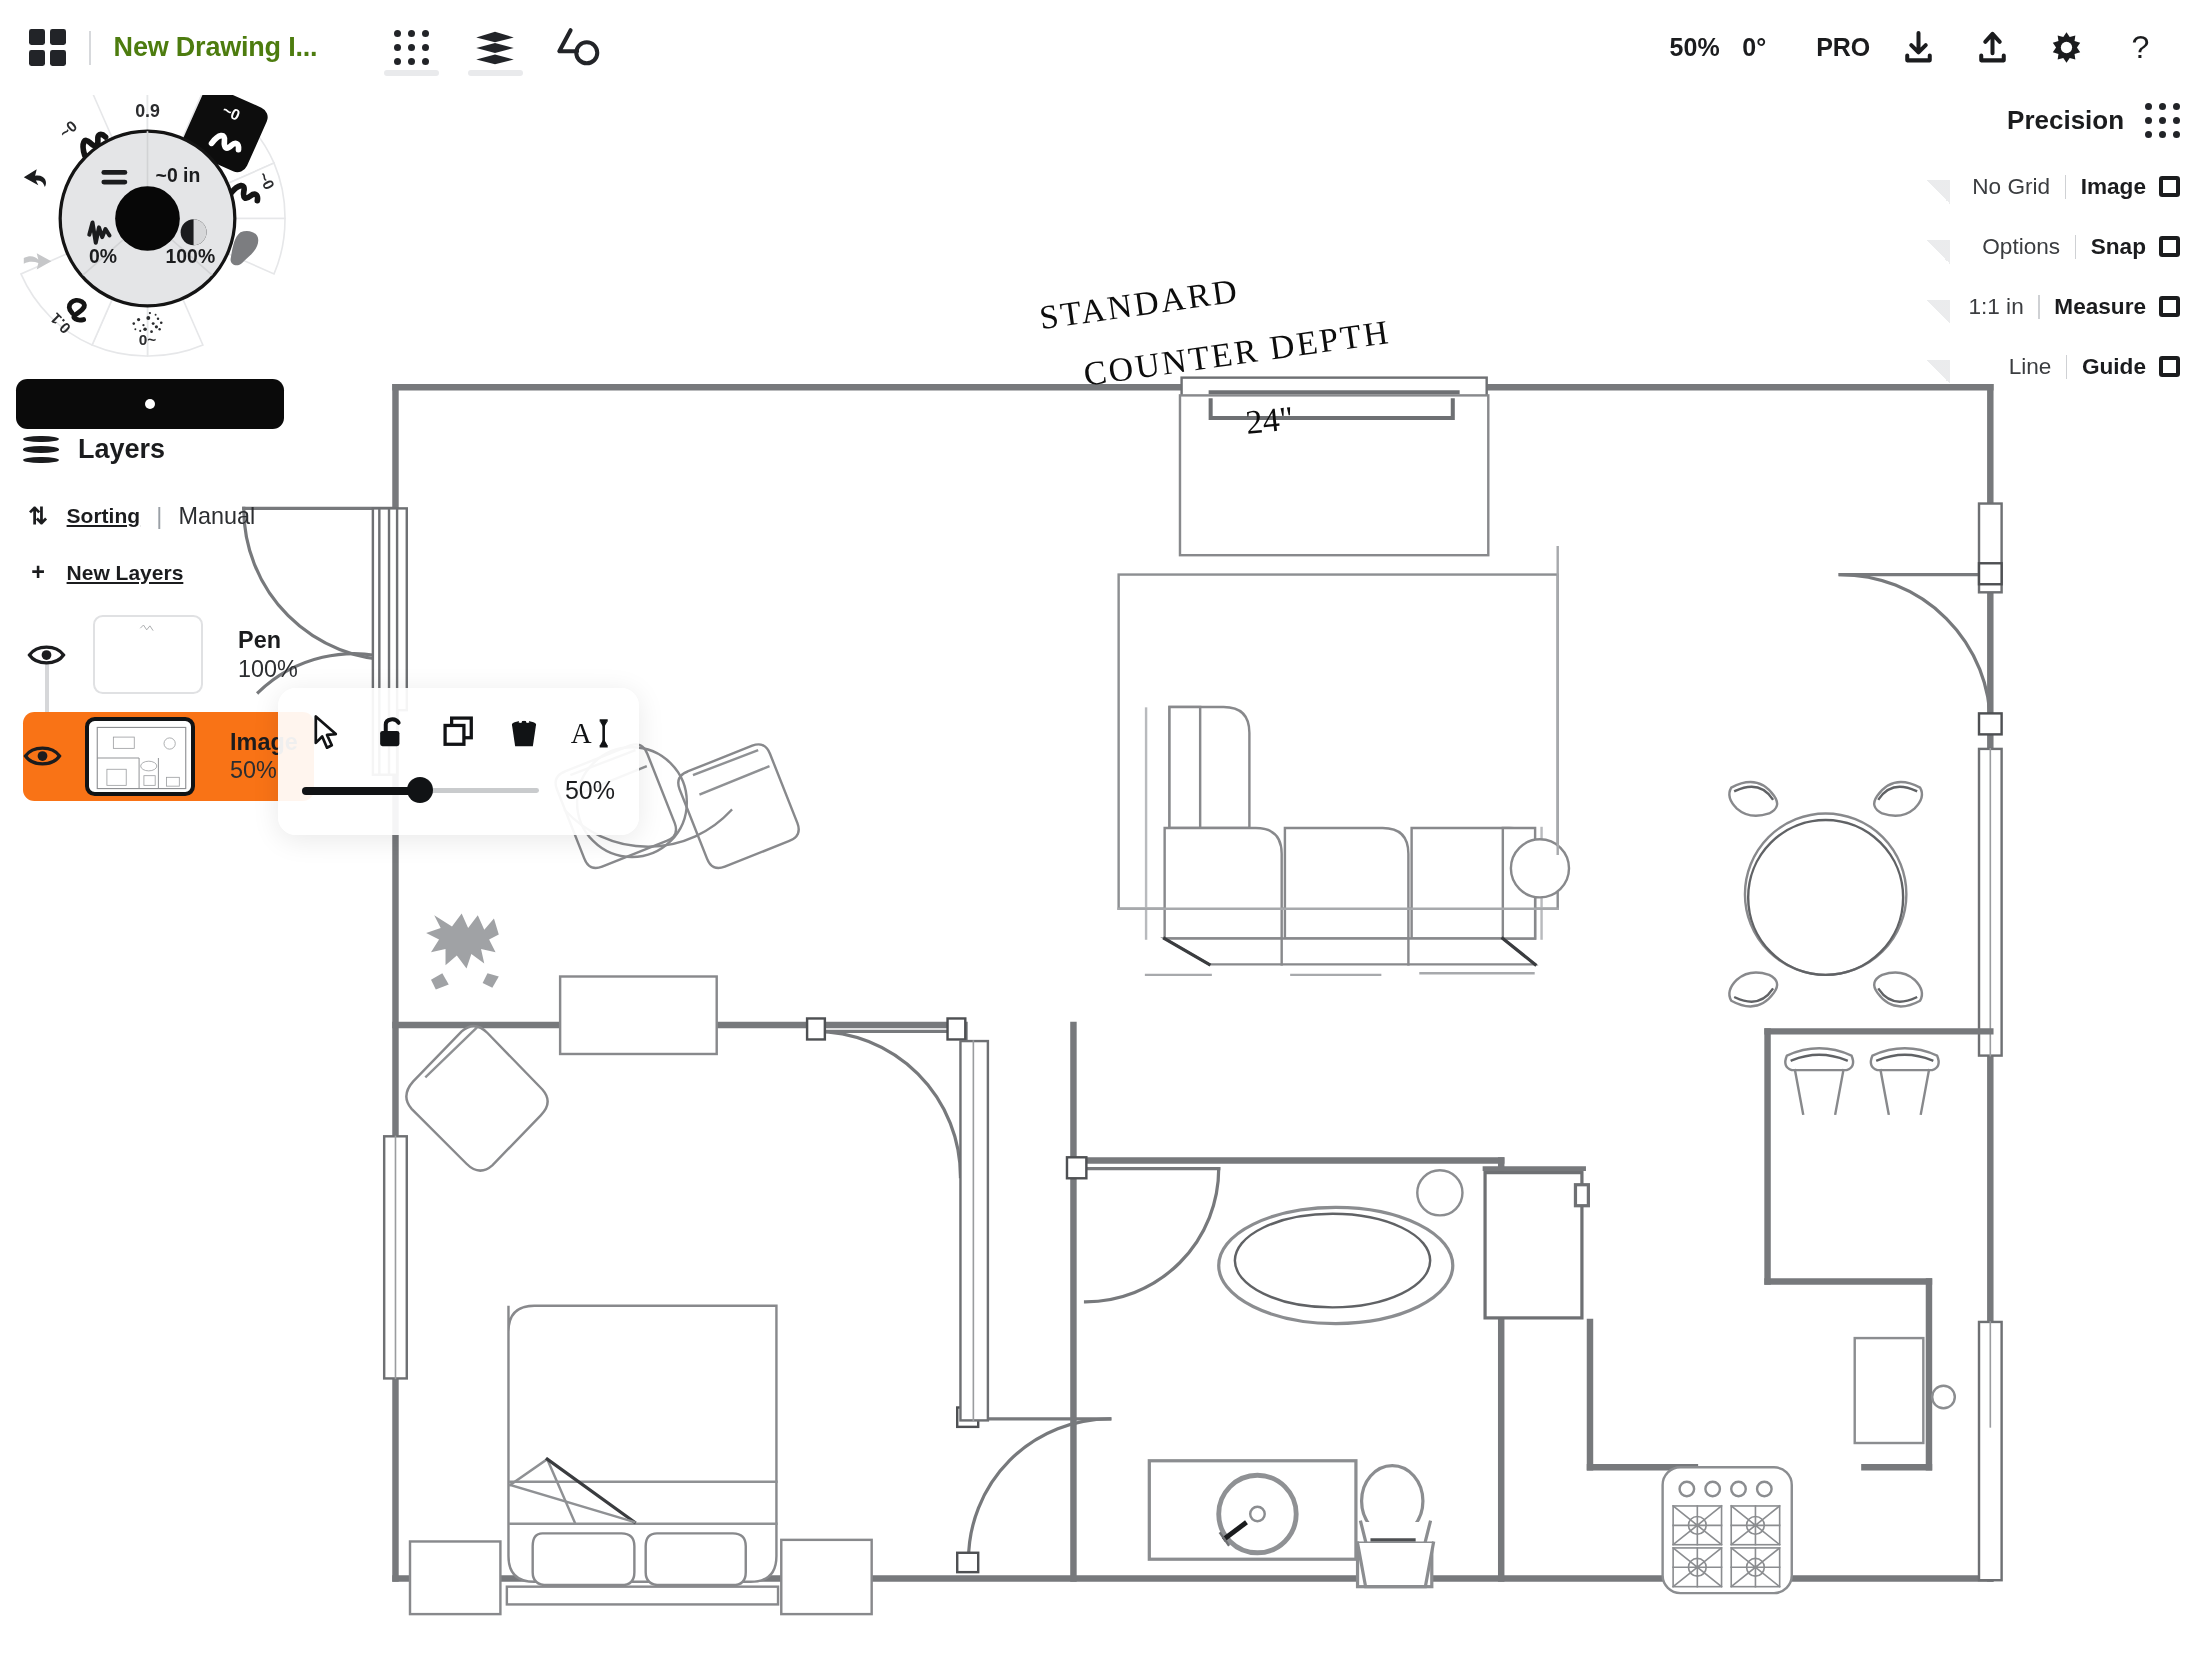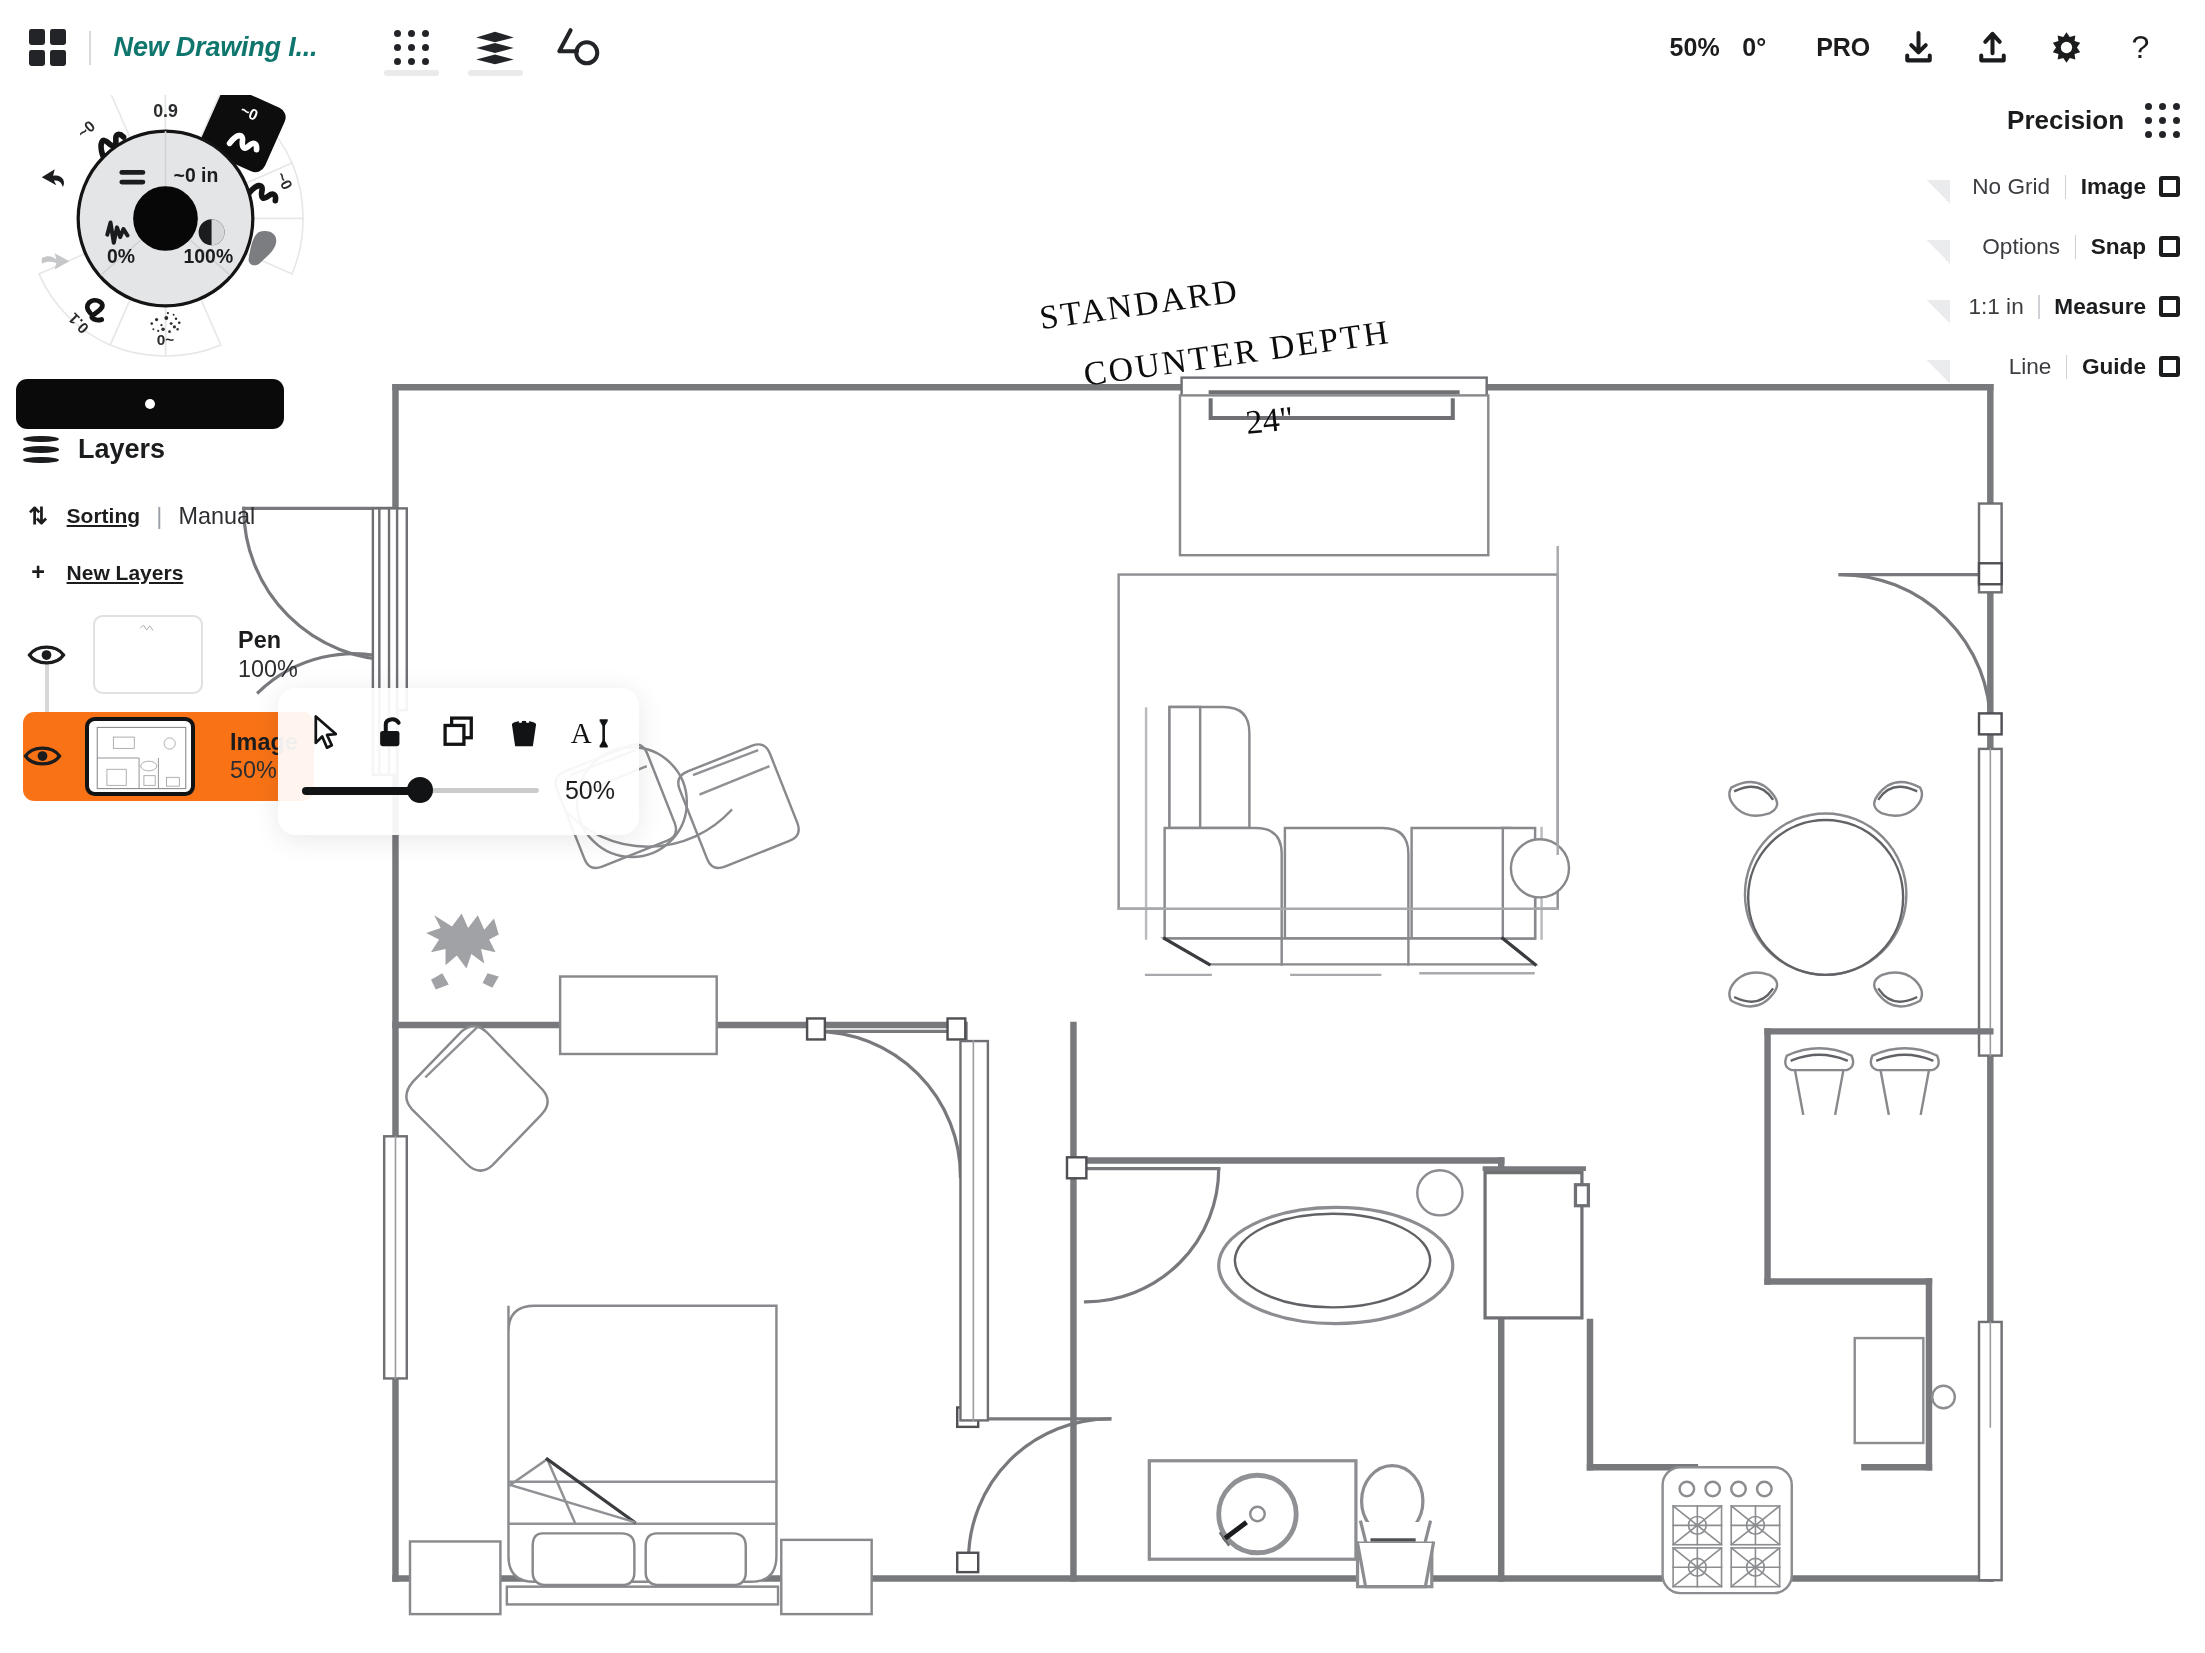--- a/index.html
+++ b/index.html
@@ -19,22 +19,22 @@
   }
   #topbar-left{ display:flex; align-items:center; padding-left:29px; gap:0; }
   .grid-logo{
     width:37px; height:37px;
     display:grid; grid-template-columns:1fr 1fr; grid-template-rows:1fr 1fr; gap:4.8px;
     cursor:pointer;
   }
   .grid-logo i{ background:#222428; border-radius:2.4px; display:block; }
   .vdiv{ width:2.4px; height:34px; background:#d7d9dc; margin:0 22.6px; }
   #doc-title{
-    font-size:27px; font-weight:700; letter-spacing:-0.2px; color:#0f766e;
-    white-space:nowrap; cursor:pointer;font-style:italic;
+    font-size:27px; font-weight:700; letter-spacing:-0.2px; color:#4d7c0f;
+    white-space:nowrap; cursor:pointer;
   }
   #topbar-tools{ display:flex; align-items:center; gap:0; margin-left:52px; }
   .ttool{
     width:84px; height:77px; position:relative;
     display:flex; align-items:center; justify-content:center; cursor:pointer;
   }
   .ttool .underline{
     position:absolute; bottom:9.7px; left:14.5px; right:14.5px; height:6.5px;
     border-radius:3.2px; background:#e9eaec;
   }
@@ -70,21 +70,21 @@
     cursor:pointer; background:#fff;
   }
   .corner{
     position:absolute; left:-42px; top:6.5px; width:24px;height:24px;
     background:linear-gradient(225deg,#e4e5e7 50%, transparent 50%);
     opacity:.75;
   }
 
   
   #wheel{
-    position:absolute; left:24px; top:77px; width:283px; height:283px; z-index:58;
+    position:absolute; left:6px; top:77px; width:283px; height:283px; z-index:58;
   }
   #wheel svg{ display:block; }
 
   
   #pill{
     position:absolute; left:16px; top:379px; width:268px; height:50px;
     background:#0a0a0a; border-radius:11.3px; z-index:58;
     display:flex; align-items:center; justify-content:center; cursor:pointer;
   }
   #pill i{ width:10.5px;height:10.5px;border-radius:50%;background:#fff;display:block;}

